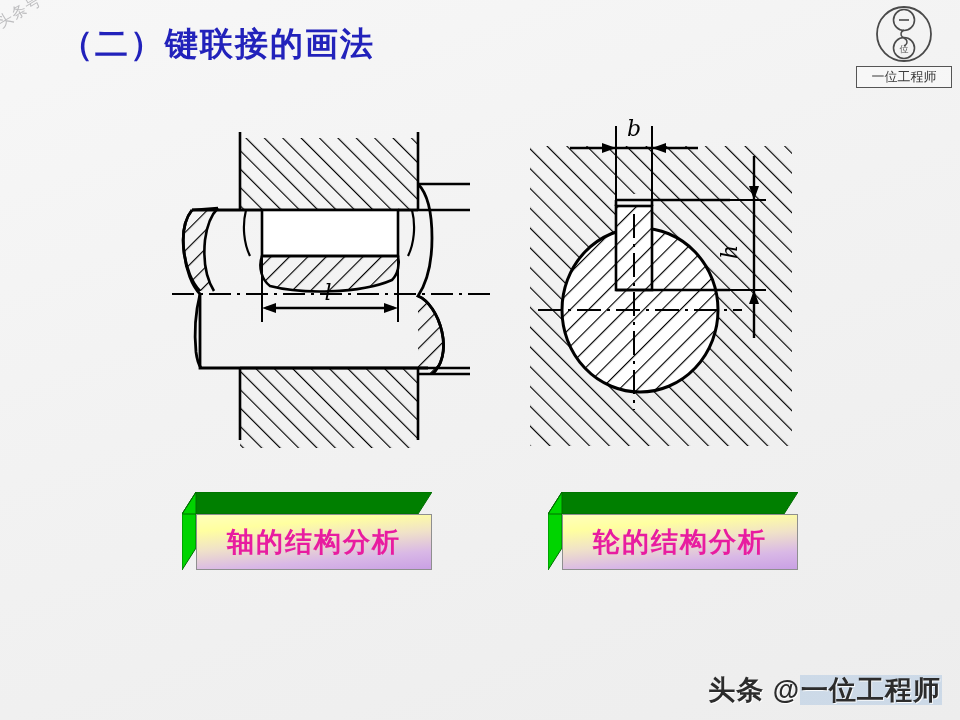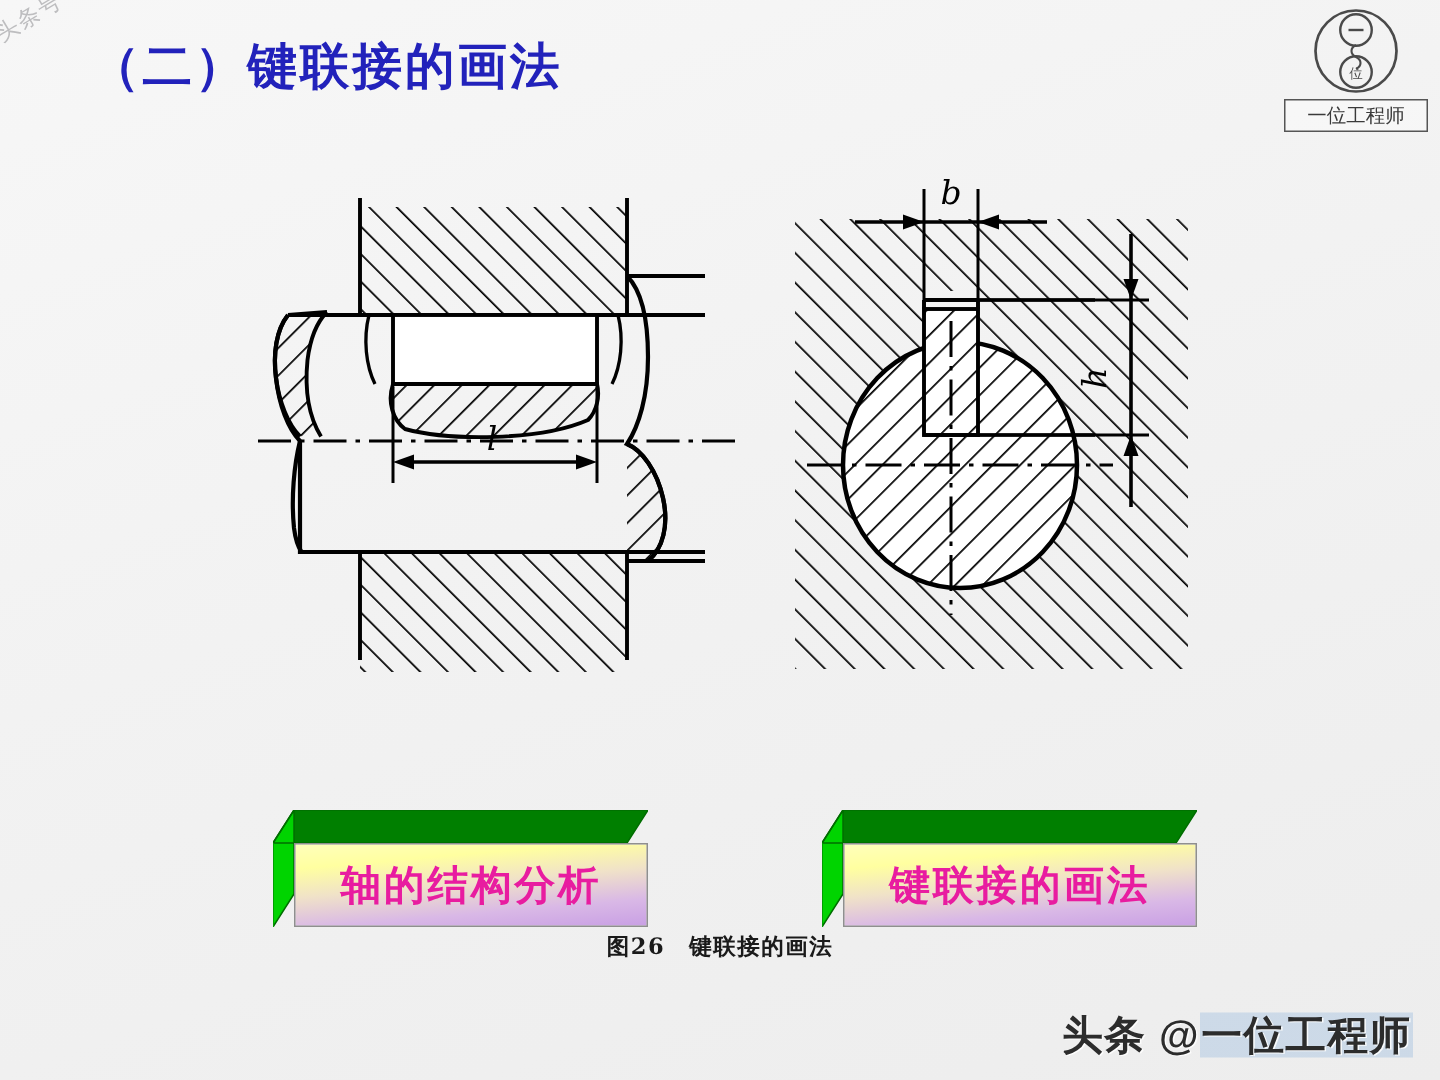--- a/index.html
+++ b/index.html
@@ -100,21 +100,20 @@
     font-weight: bold;
     font-family: "DejaVu Serif", "Liberation Serif", serif;
     letter-spacing: 1px;
   }
 
   
   .btn3d {
     position: absolute;
     width: 250px;
     height: 72px;
-    margin-top: 48px;
   }
   .btn3d .face {
     position: absolute;
     left: 14px;
     top: 22px;
     width: 236px;
     height: 56px;
     box-sizing: border-box;
     border: 1px solid #8f8f8f;
     background: linear-gradient(175deg, #ffffbb 0%, #ffffa0 22%, #f0e2c8 48%, #d9b8e6 76%, #c9a0e4 100%);
@@ -363,23 +362,22 @@
 
   <div class="btn3d" style="left:548px; top:492px;">
     <svg class="top-poly" width="250" height="78" viewBox="0 0 250 78">
       <polygon points="0,22 14,0 250,0 236,22" fill="#007f00"></polygon>
       <polygon points="0,22 14,0 14,56 0,78" fill="#00d400"></polygon>
       <polygon points="0,22 14,0 14,56 0,78" fill="none" stroke="#006d00" stroke-width="1"></polygon>
       <polygon points="0,22 14,0 250,0 236,22" fill="none" stroke="#006d00" stroke-width="1"></polygon>
       <line x1="0" y1="22" x2="0" y2="78" stroke="#00a800" stroke-width="1"></line>
     </svg>
     <div class="face">
-      <span>键联接的画法</span>
+      <span>轮的结构分析</span>
     </div>
   </div>
 
-  <div id="figure-caption">图26　键联接的画法</div>
 
   <div class="wm-bottom">
     <span>头条 @</span><span class="wm-hl">一位工程师</span>
   </div>
 
 </div>
 
 </body></html>

